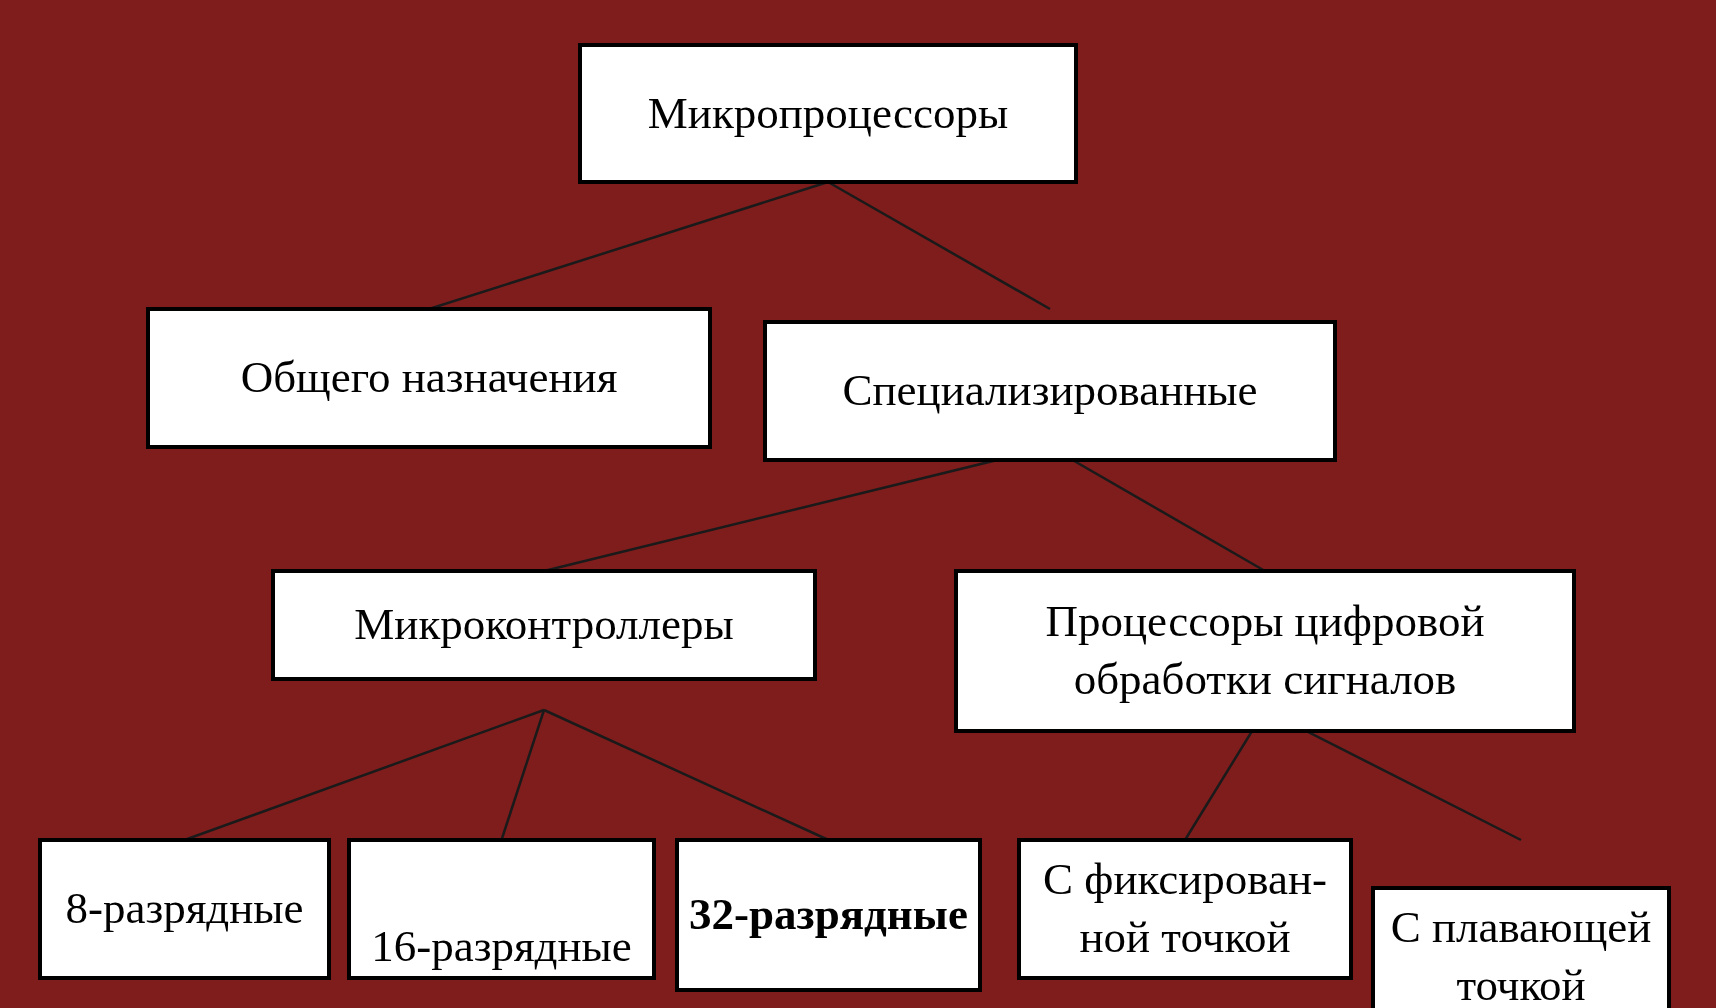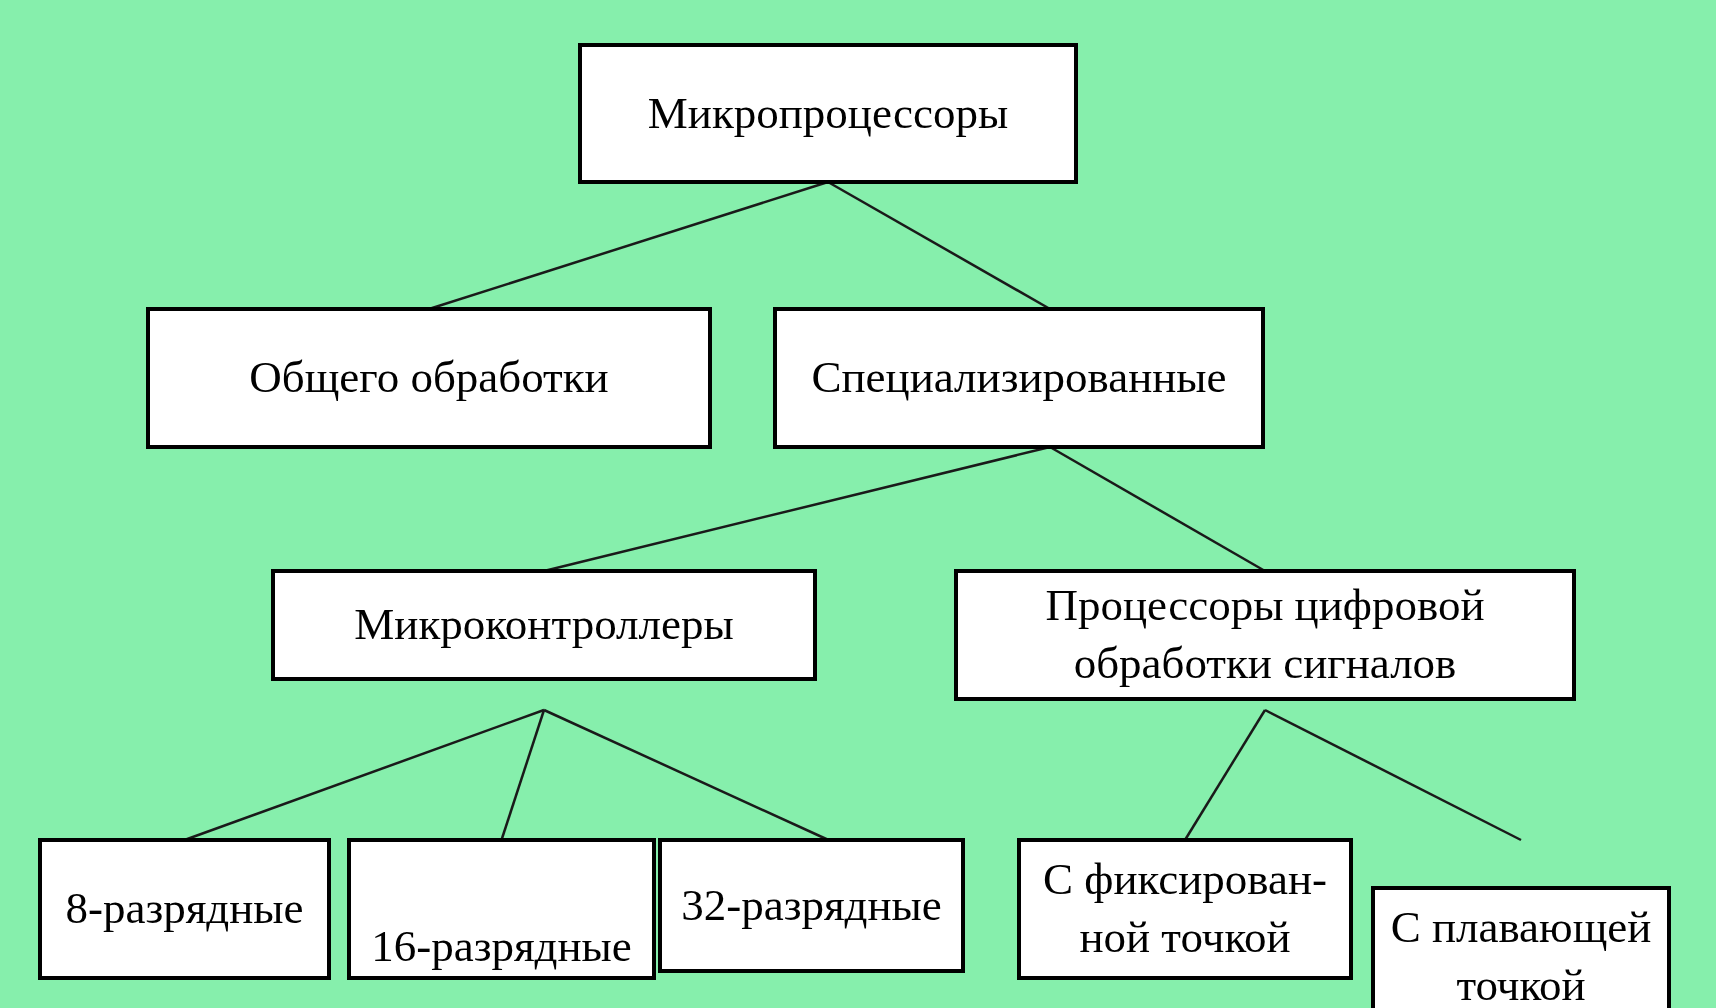--- a/index.html
+++ b/index.html
@@ -4,21 +4,21 @@
 <style>
   html, body {
     margin: 0;
     padding: 0;
     background: #ffffff;
   }
   .canvas {
     position: relative;
     width: 1716px;
     height: 1008px;
-    background: #86efac;
+    background: #7f1d1d;
     overflow: hidden;
     font-family: "Liberation Serif", "DejaVu Serif", serif;
   }
   #edges {
     position: absolute;
     left: 0;
     top: 0;
     width: 1716px;
     height: 1008px;
     pointer-events: none;
@@ -36,26 +36,26 @@
     line-height: 1.28;
     color: #000000;
   }
   .node .label {
     white-space: pre-line;
     padding: 0 6px;
   }
   
   #node-root        { left: 578px;  top: 43px;  width: 500px; height: 141px; }
   #node-general     { left: 146px;  top: 307px; width: 566px; height: 142px; }
-  #node-specialized { left: 763px;  top: 307px; width: 492px; height: 142px; margin-left: 10px; }
+  #node-specialized { left: 763px;  top: 320px; width: 574px; height: 142px; }
   #node-mcu         { left: 271px;  top: 569px; width: 546px; height: 112px; }
-  #node-dsp         { left: 954px;  top: 569px; width: 622px; height: 132px; }
+  #node-dsp         { left: 954px;  top: 569px; width: 622px; height: 164px; }
   #node-bit8        { left: 38px;   top: 838px; width: 293px; height: 142px; justify-content: center; }
   #node-bit16       { left: 347px;  top: 838px; width: 309px; height: 142px; align-items: flex-end; }
-  #node-bit32       { left: 658px;  top: 838px; width: 307px; height: 135px; }
+  #node-bit32       { left: 675px;  top: 838px; width: 307px; height: 154px; font-weight: bold; }
   #node-fixed       { left: 1017px; top: 838px; width: 336px; height: 142px; }
   #node-float       { left: 1371px; top: 838px; width: 300px; height: 142px; margin-top: 48px; }
 </style>
 </head>
 <body>
 
 <div class="canvas">
 
   <svg id="edges" viewBox="0 0 1716 1008" xmlns="http://www.w3.org/2000/svg">
       <line x1="828" y1="182" x2="429" y2="309" stroke="#1a1a1a" stroke-width="2.5"></line>
@@ -67,21 +67,21 @@
       <line x1="544" y1="710" x2="828.5" y2="840" stroke="#1a1a1a" stroke-width="2.5"></line>
       <line x1="1265" y1="710" x2="1185" y2="840" stroke="#1a1a1a" stroke-width="2.5"></line>
       <line x1="1265" y1="710" x2="1521" y2="840" stroke="#1a1a1a" stroke-width="2.5"></line>
     </svg>
 
   <div class="node" id="node-root">
     <span class="label">Микропроцессоры</span>
   </div>
 
   <div class="node" id="node-general">
-    <span class="label">Общего обработки</span>
+    <span class="label">Общего назначения</span>
   </div>
 
   <div class="node" id="node-specialized">
     <span class="label">Специализированные</span>
   </div>
 
   <div class="node" id="node-mcu">
     <span class="label">Микроконтроллеры</span>
   </div>
 

